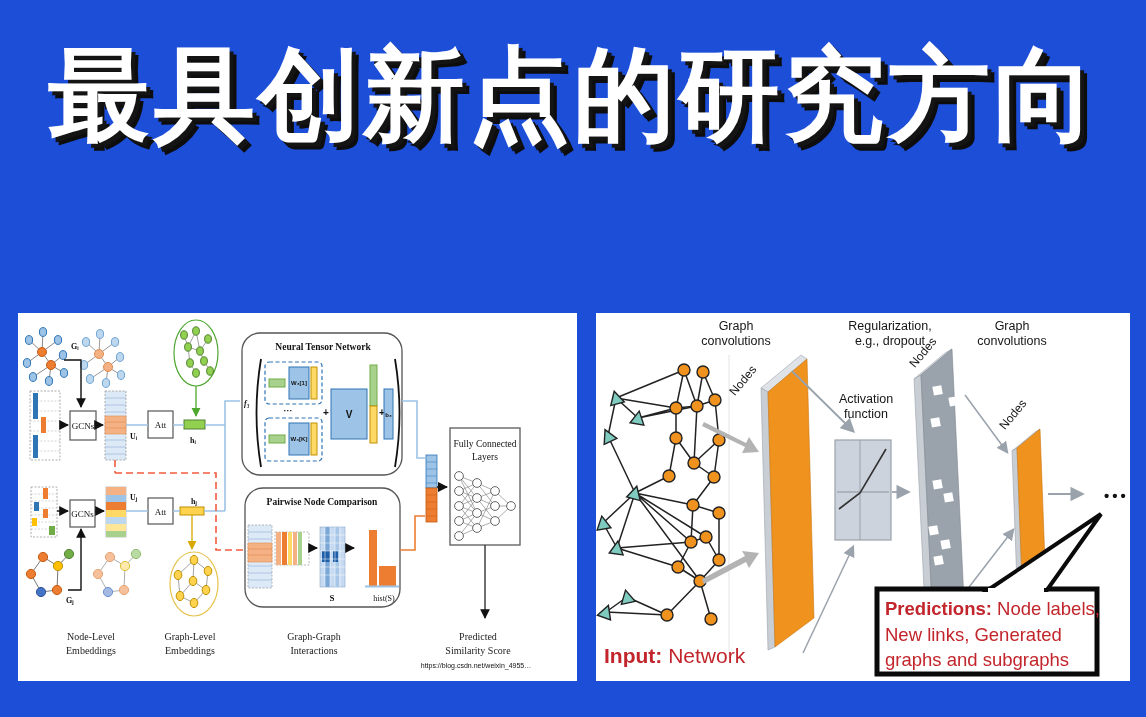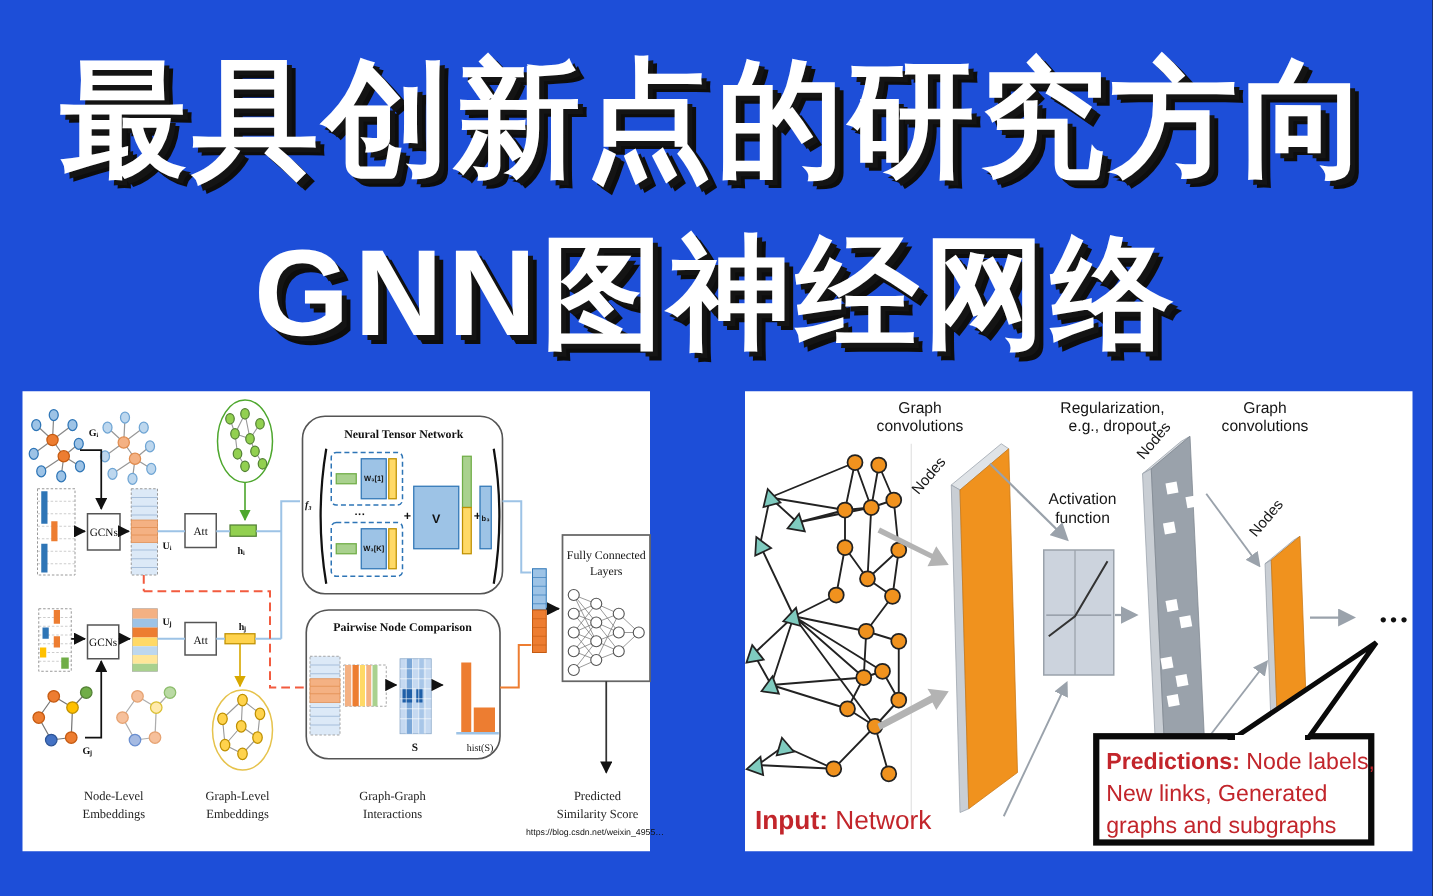--- a/index.html
+++ b/index.html
@@ -4,40 +4,39 @@
 <style>
   html,body{margin:0;padding:0;background:#1a1a1a;}
   #stage{position:relative;width:1146px;height:717px;background:#323232;overflow:hidden;
          font-family:"Liberation Sans",sans-serif;}
   .title-line{position:absolute;left:0;width:1146px;text-align:center;color:#ffffff;
               font-weight:900;white-space:nowrap;
               text-shadow:4px 4px 0 #141414,7px 7px 0 #0d0d0d;}
   #title1{top:28px;font-size:102px;letter-spacing:3px;}
   #title2{top:170px;font-size:98px;letter-spacing:4px;}
   .panel{position:absolute;top:313px;height:368px;background:#ffffff;}
-  #left-panel{left:18px;width:502px;}
+  #left-panel{left:18px;width:559px;}
   #right-panel{left:596px;width:534px;}
   svg{display:block;}
   svg text{font-family:"Liberation Sans",sans-serif;fill:#111;}
   .ser{font-family:"Liberation Serif",serif;}
   .cap{font-size:10px;fill:#222;}
   .lbl{font-size:8px;font-weight:bold;}
   .boxlbl{font-size:9.5px;}
   .tinylbl{font-size:6px;font-weight:bold;}
   .toplab{font-size:12.5px;fill:#151515;}
   .nodeslab{font-size:12px;fill:#151515;}
   .redtxt{fill:#c2252b;}
 </style>
 </head>
 <body>
 
 <div id="stage" style="background: #1d4ed8;">
 
   <div id="title1" class="title-line">最具创新点的研究方向</div>
-  <div id="title2" class="title-line">GNN图神经网络</div>
 
   <div id="left-panel" class="panel">
   <svg width="541" height="368" viewBox="0 0 541 368">
     <defs>
       <marker id="mB" viewBox="0 0 10 10" refX="9" refY="5" markerWidth="7" markerHeight="7" orient="auto">
             <path d="M0,0 L10,5 L0,10 z" fill="#111"></path>
           </marker>
       <marker id="mGrn" viewBox="0 0 10 10" refX="9" refY="5" markerWidth="7" markerHeight="7" orient="auto">
             <path d="M0,0 L10,5 L0,10 z" fill="#4ea72e"></path>
           </marker>

